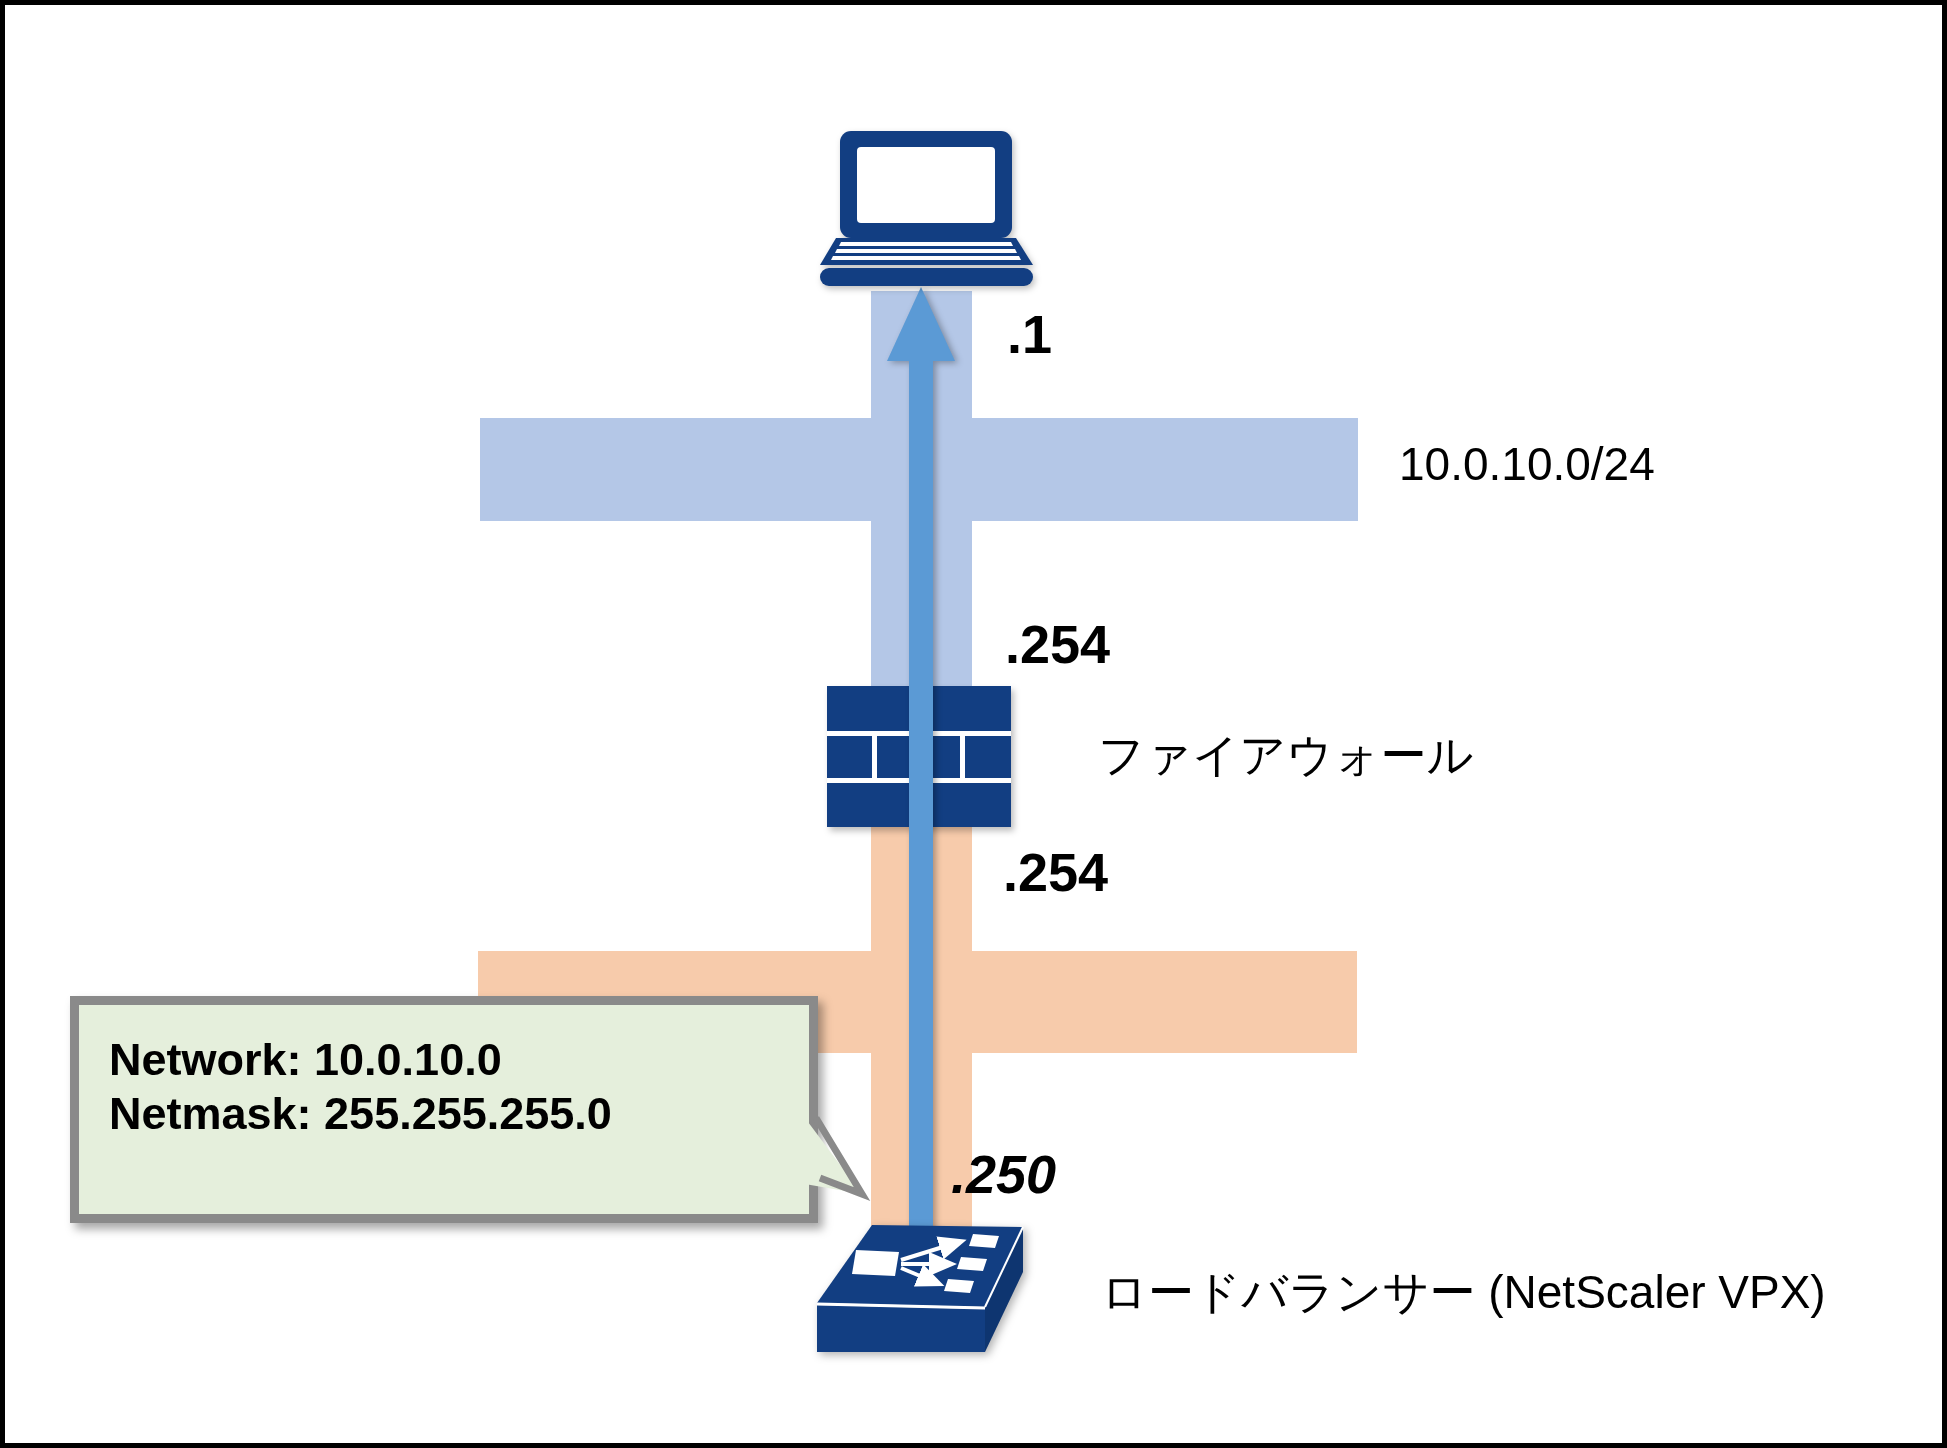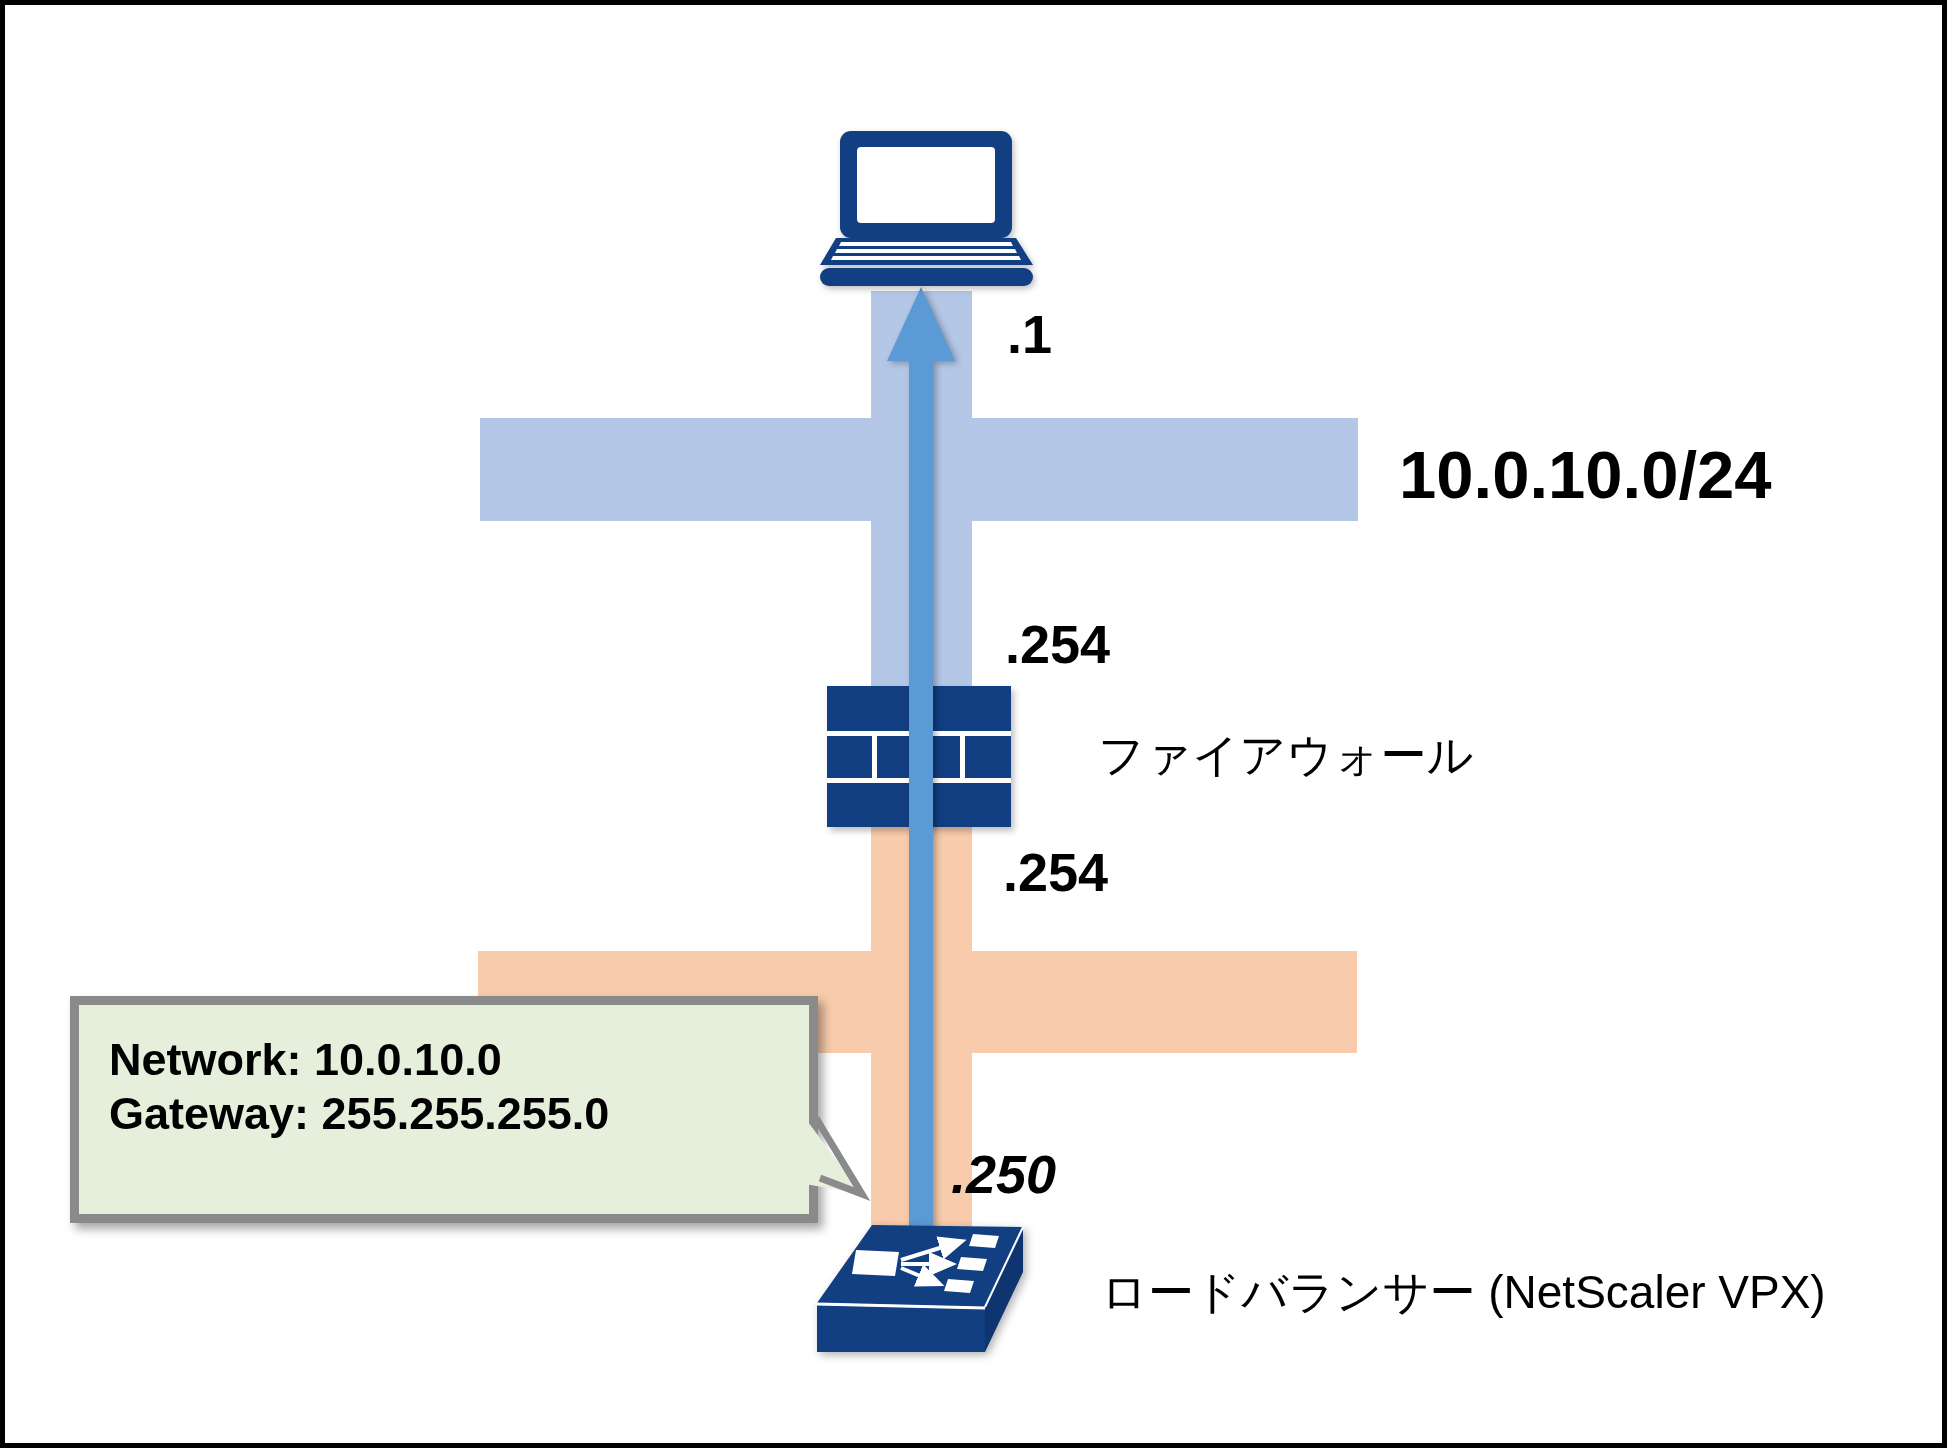--- a/index.html
+++ b/index.html
@@ -20,22 +20,22 @@
   .icon.lb{left:806px;top:1213px;z-index:4;filter:drop-shadow(3px 3px 4px rgba(0,0,0,0.3));}
   .iplabel{
     position:absolute;z-index:4;color:#000;font-weight:700;
     font-size:54px;line-height:1;letter-spacing:0px;white-space:nowrap;
   }
   .ip1{left:1002px;top:302px;}
   .ip254a{left:1000px;top:612px;}
   .ip254b{left:998px;top:840px;}
   .ip250{left:946px;top:1142px;font-style:italic;}
   .subnetlabel{
-    position:absolute;z-index:4;color:#000;font-weight:700;
-    font-size:67px;line-height:1;white-space:nowrap;text-align:right;
+    position:absolute;z-index:4;color:#000;font-weight:400;
+    font-size:46px;line-height:1;white-space:nowrap;text-align:right;
   }
   .subnet-upper{left:1394px;top:436px;}
   .subnet-lower{left:1394px;top:970px;}
   .jlabel{
     position:absolute;z-index:4;color:#000;font-weight:400;
     font-size:46px;line-height:1;white-space:nowrap;
   }
   .fwname{left:1093px;top:731px;font-family:Liberation Mono, monospace;}
   .lbname{left:1096px;top:1264px;}
   .callout{
@@ -108,20 +108,20 @@
   <div class="iplabel ip254b">.254</div>
   <div class="iplabel ip250">.250</div>
 
   <div class="subnetlabel subnet-upper">10.0.10.0/24</div>
 
   <div class="jlabel fwname">ファイアウォール</div>
   <div class="jlabel lbname">ロードバランサー (NetScaler VPX)</div>
 
   <div class="callout">
     <div class="line">Network: 10.0.10.0</div>
-    <div class="line">Gateway: 255.255.255.0</div>
+    <div class="line">Netmask: 255.255.255.0</div>
   </div>
   <svg class="callout-tail" width="80" height="100" viewBox="0 0 80 100">
     <polygon points="4,10 61,86 4,76" fill="#e5efdc"></polygon>
     <path d="M 15,10 L 61,86 L 19,70" fill="none" stroke="#8a8a8a" stroke-width="7"></path>
   </svg>
 
 </div>
 
 </body></html>

